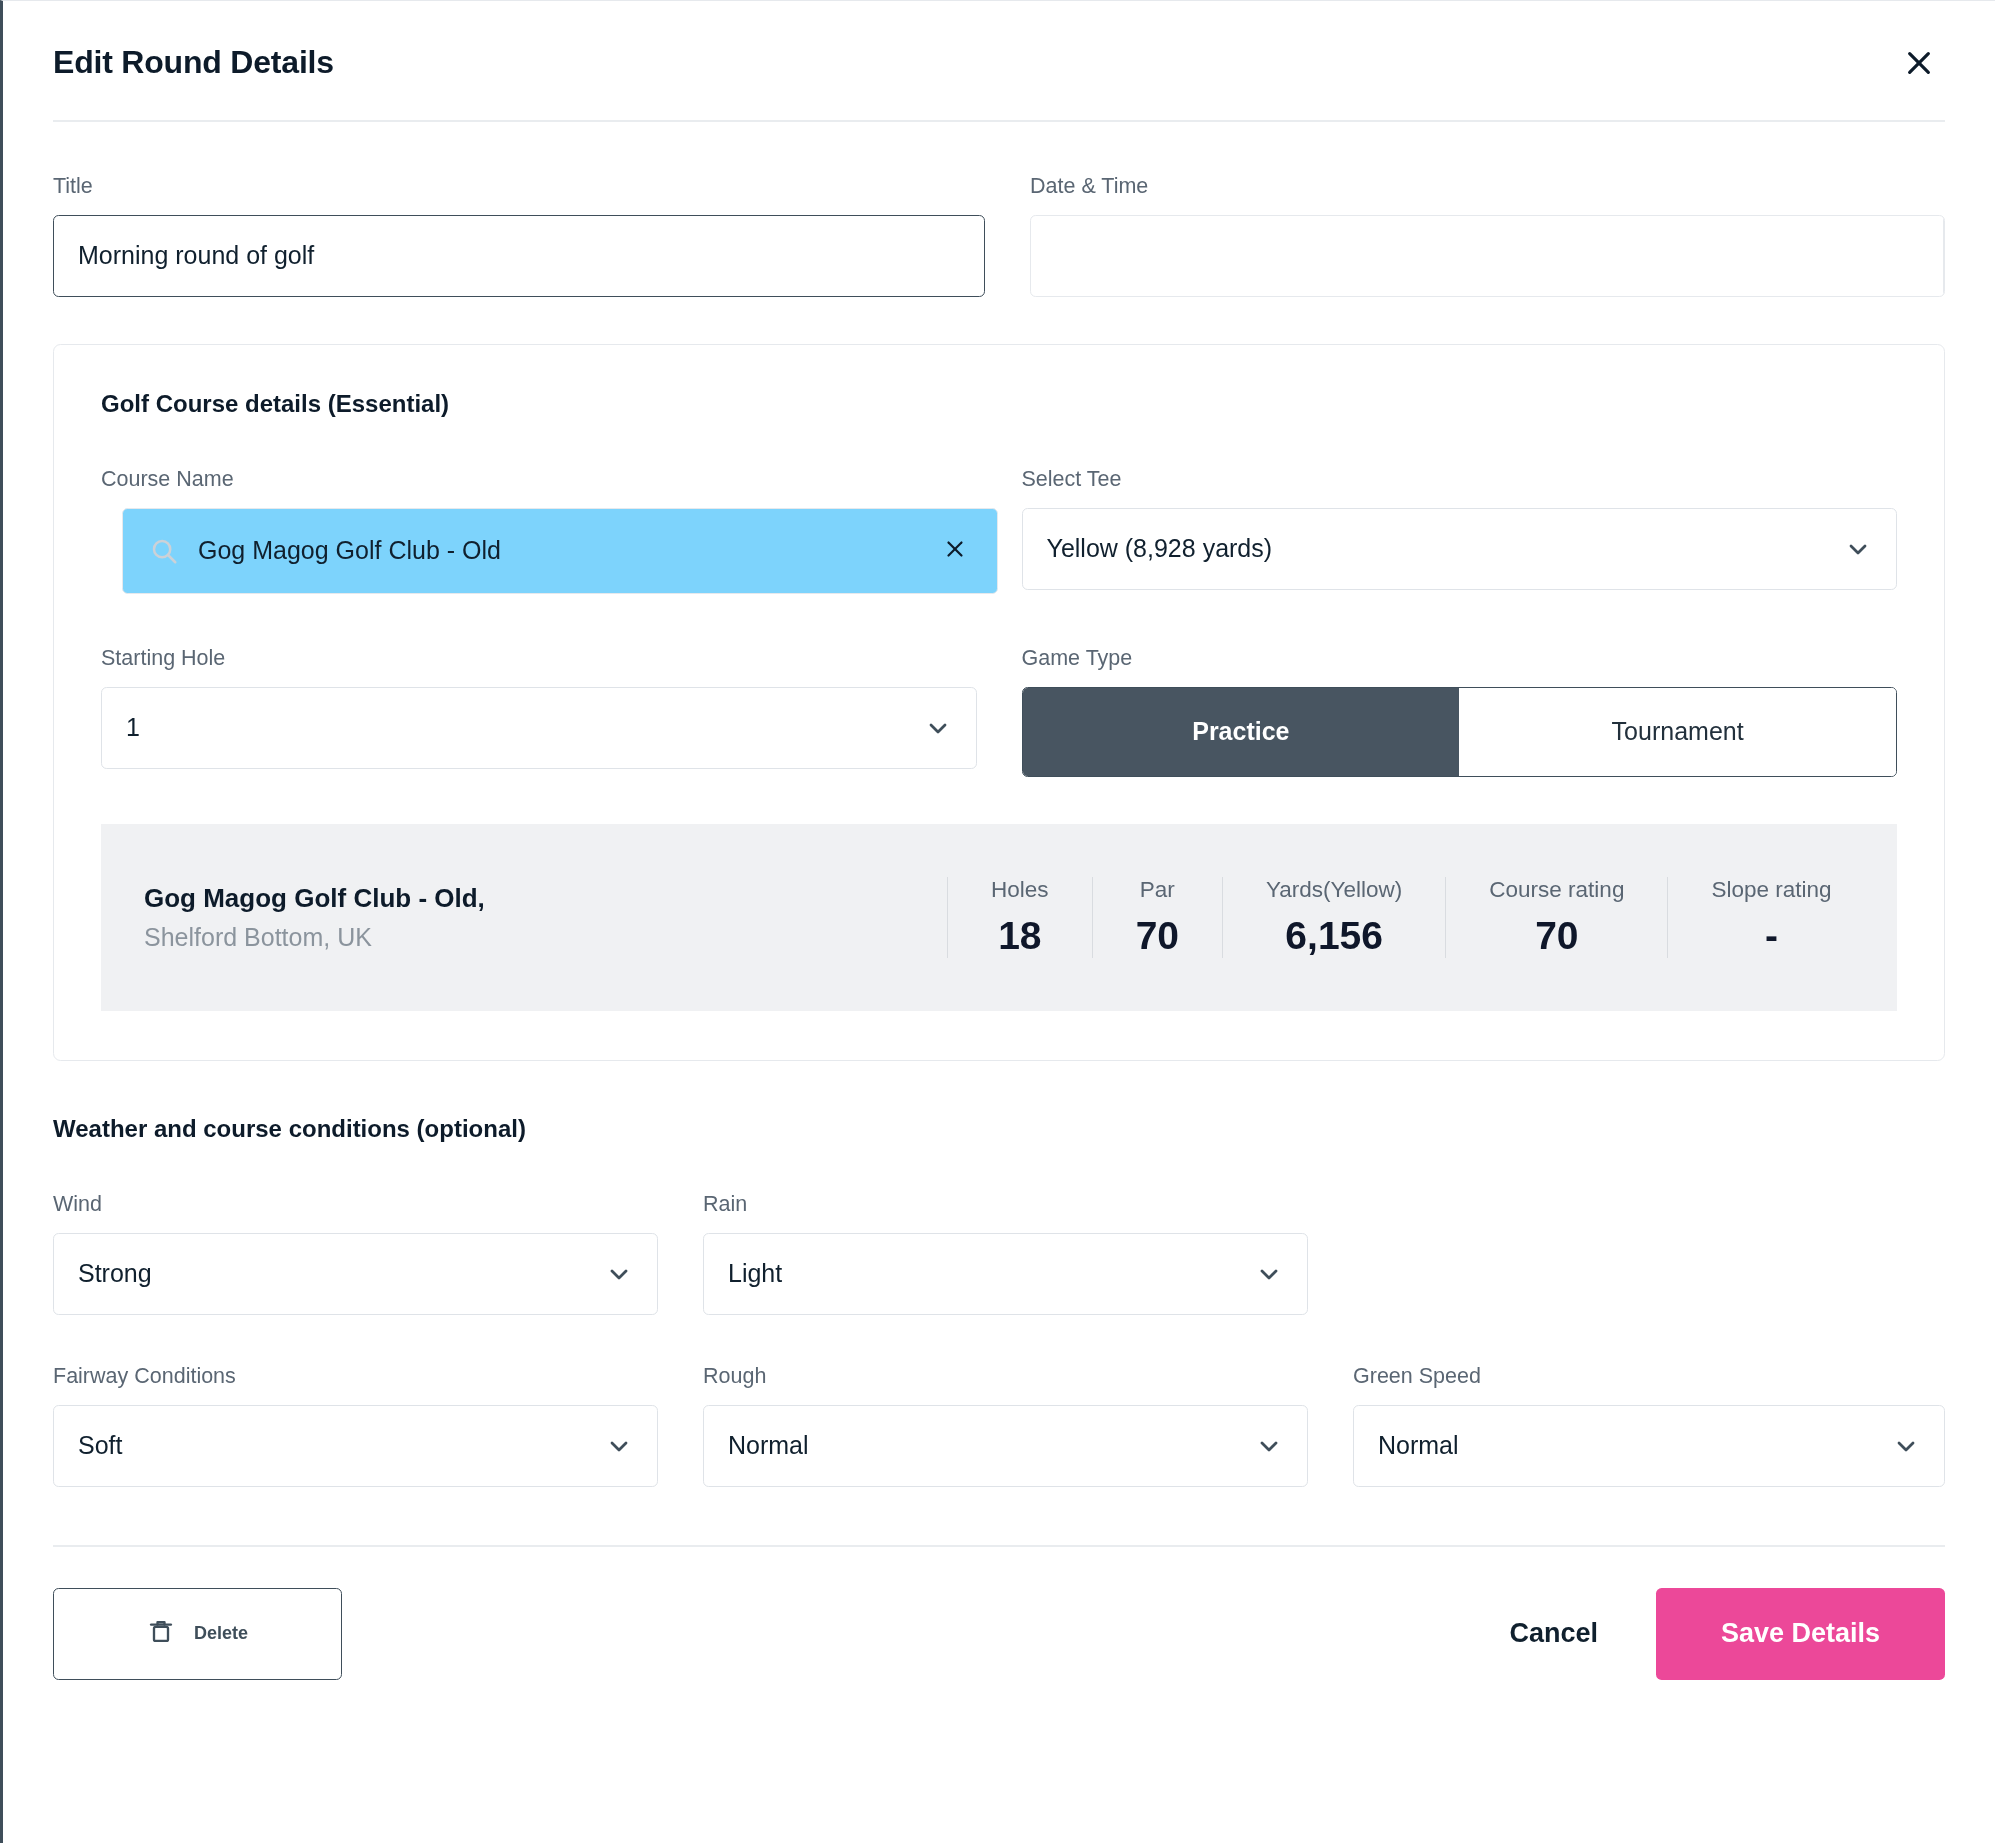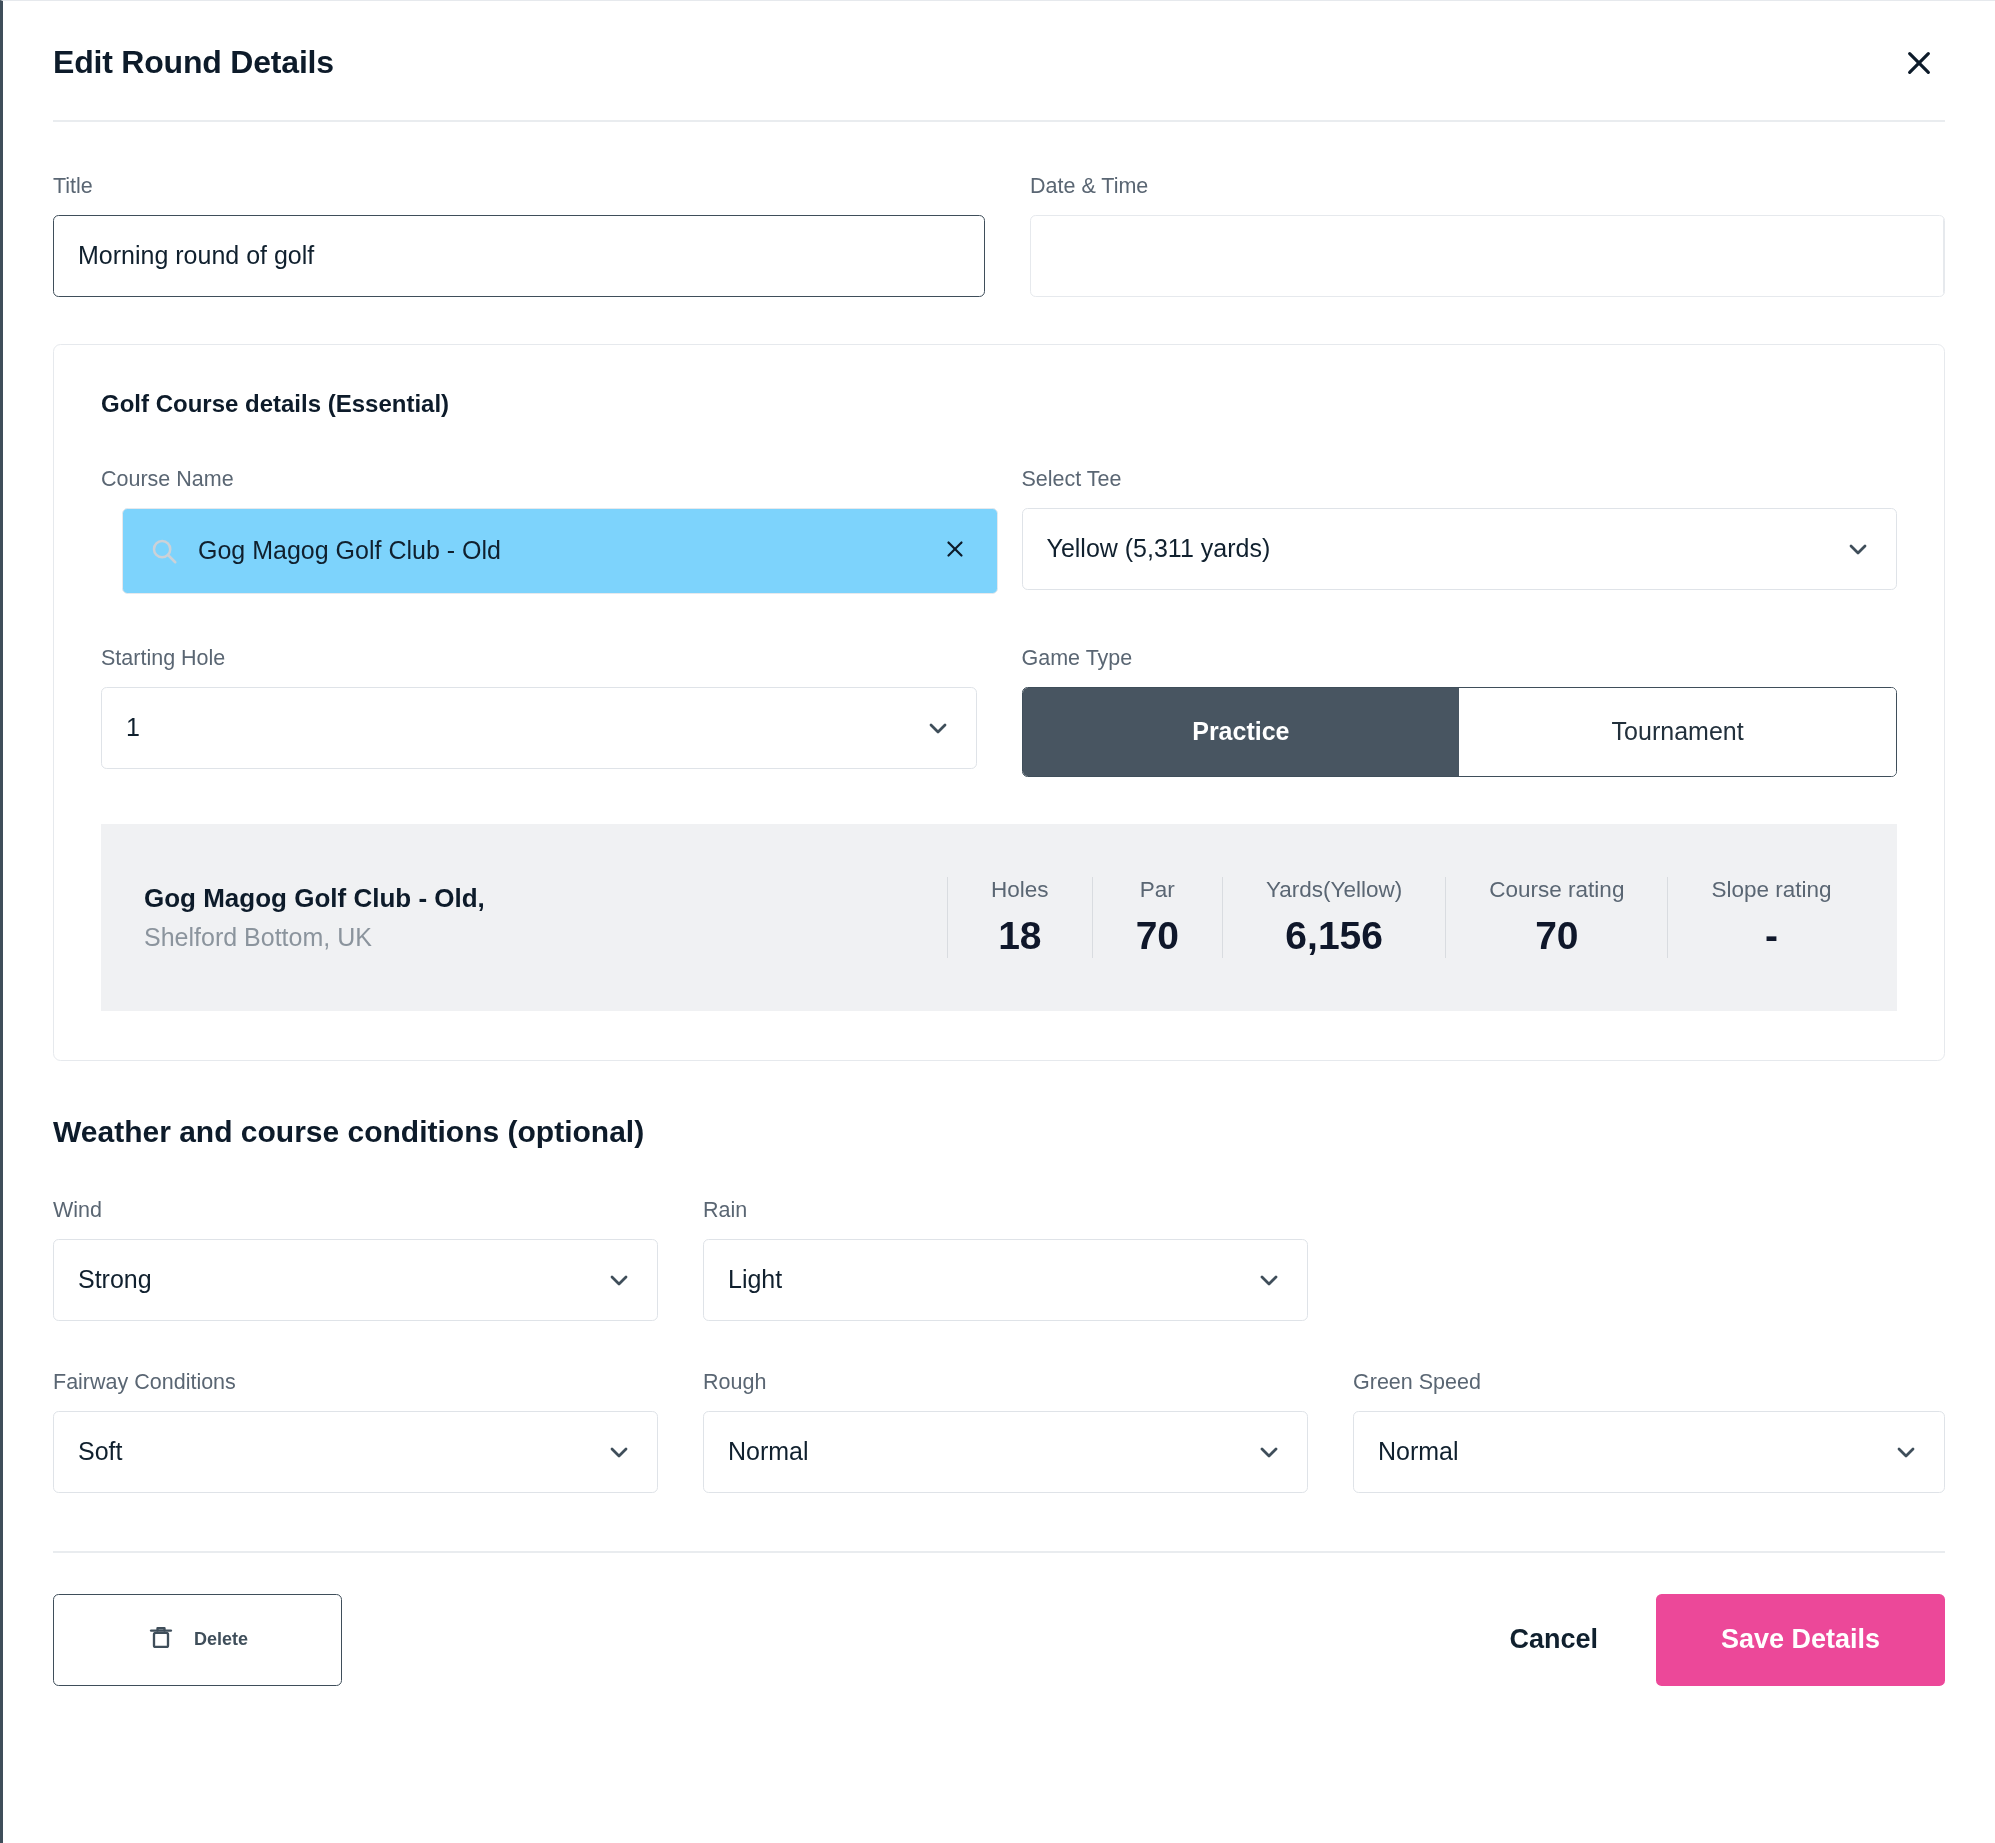--- a/index.html
+++ b/index.html
@@ -264,21 +264,21 @@
   }
   .cs-stat-value {
     font-size: 39px;
     font-weight: bold;
     color: #0f172a;
   }
 
   
   .weather-heading {
     margin-top: 54px;
-    font-size: 30px;
+    font-size: 24px;
     font-weight: bold;
     color: #0d1b2a;
   }
   .weather-row {
     display: flex;
     gap: 45px;
     margin-top: 49px;
   }
   .weather-cell { flex: 0 0 605px; }
   .weather-cell.spacer { flex: 1 1 auto; }
@@ -410,21 +410,21 @@
                 <line x1="18.5" y1="5.5" x2="5.5" y2="18.5"></line>
               </svg>
             </span>
           </button>
         </div>
       </div>
 
       <div class="panel-col">
         <label class="field-label">Select Tee</label>
         <div class="select-box">
-          <span class="select-value">Yellow (5,311 yards)</span>
+          <span class="select-value">Yellow (8,928 yards)</span>
           <span class="chev">
             <svg width="28" height="28" viewBox="0 0 24 24" fill="none" stroke="#3f4e5a" stroke-width="2.4" stroke-linecap="round" stroke-linejoin="round">
               <polyline points="6 9.5 12 15.5 18 9.5"></polyline>
             </svg>
           </span>
         </div>
       </div>
     </div>
 
     <div class="panel-row row-2">

